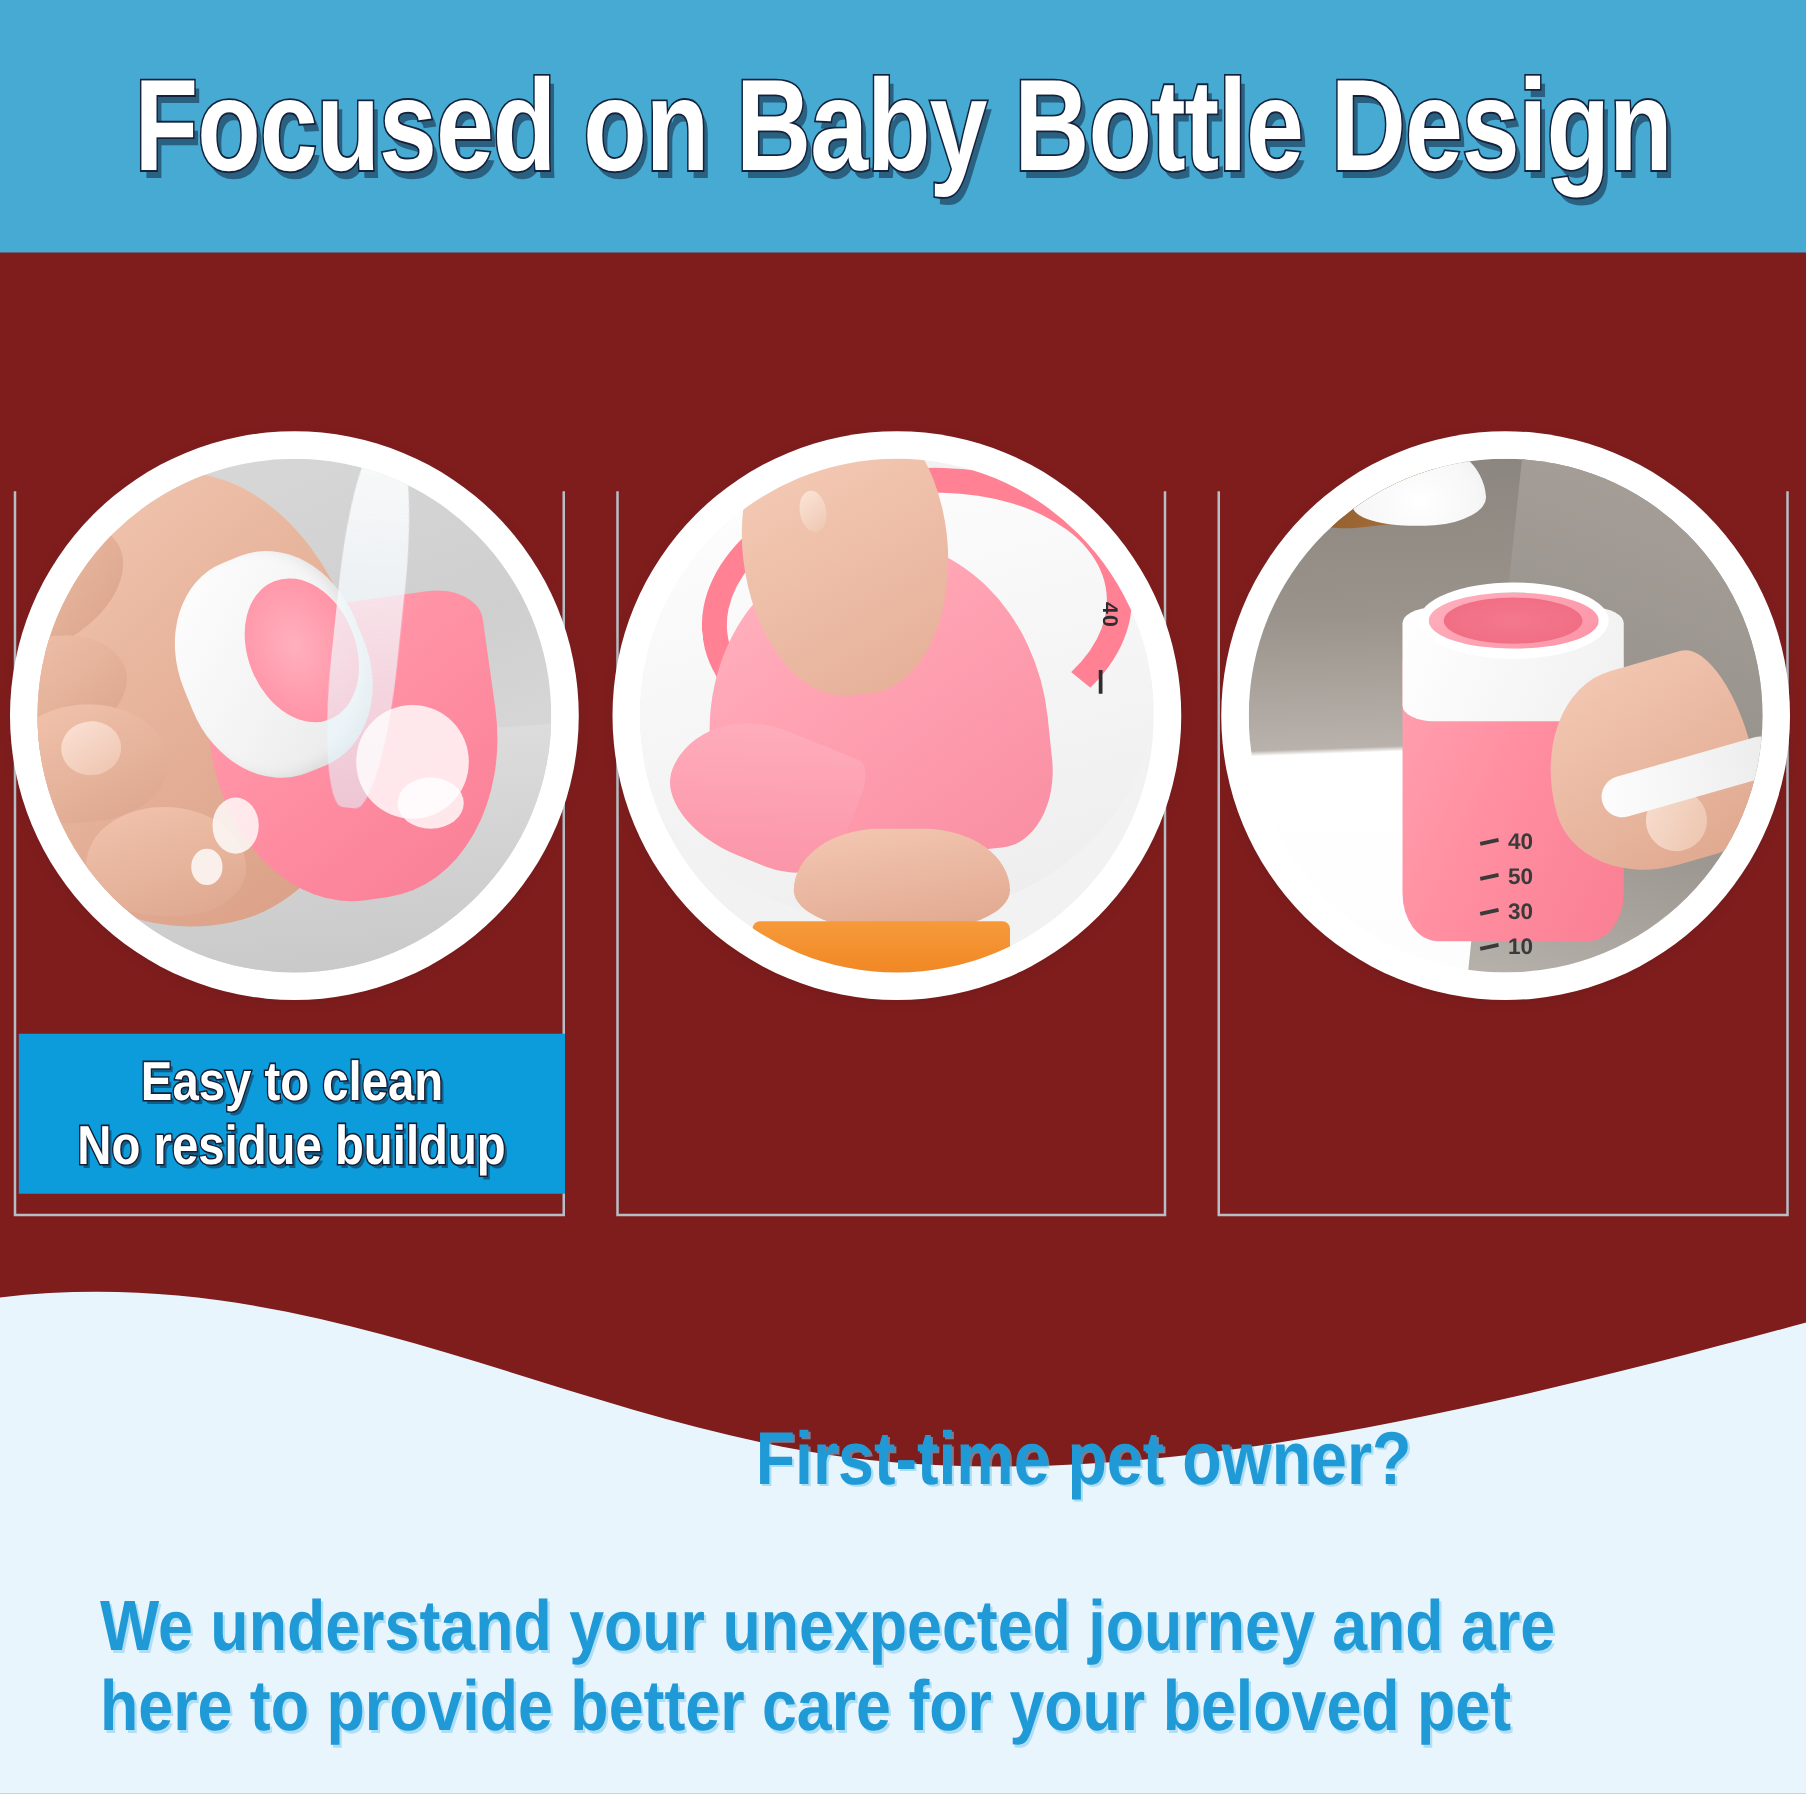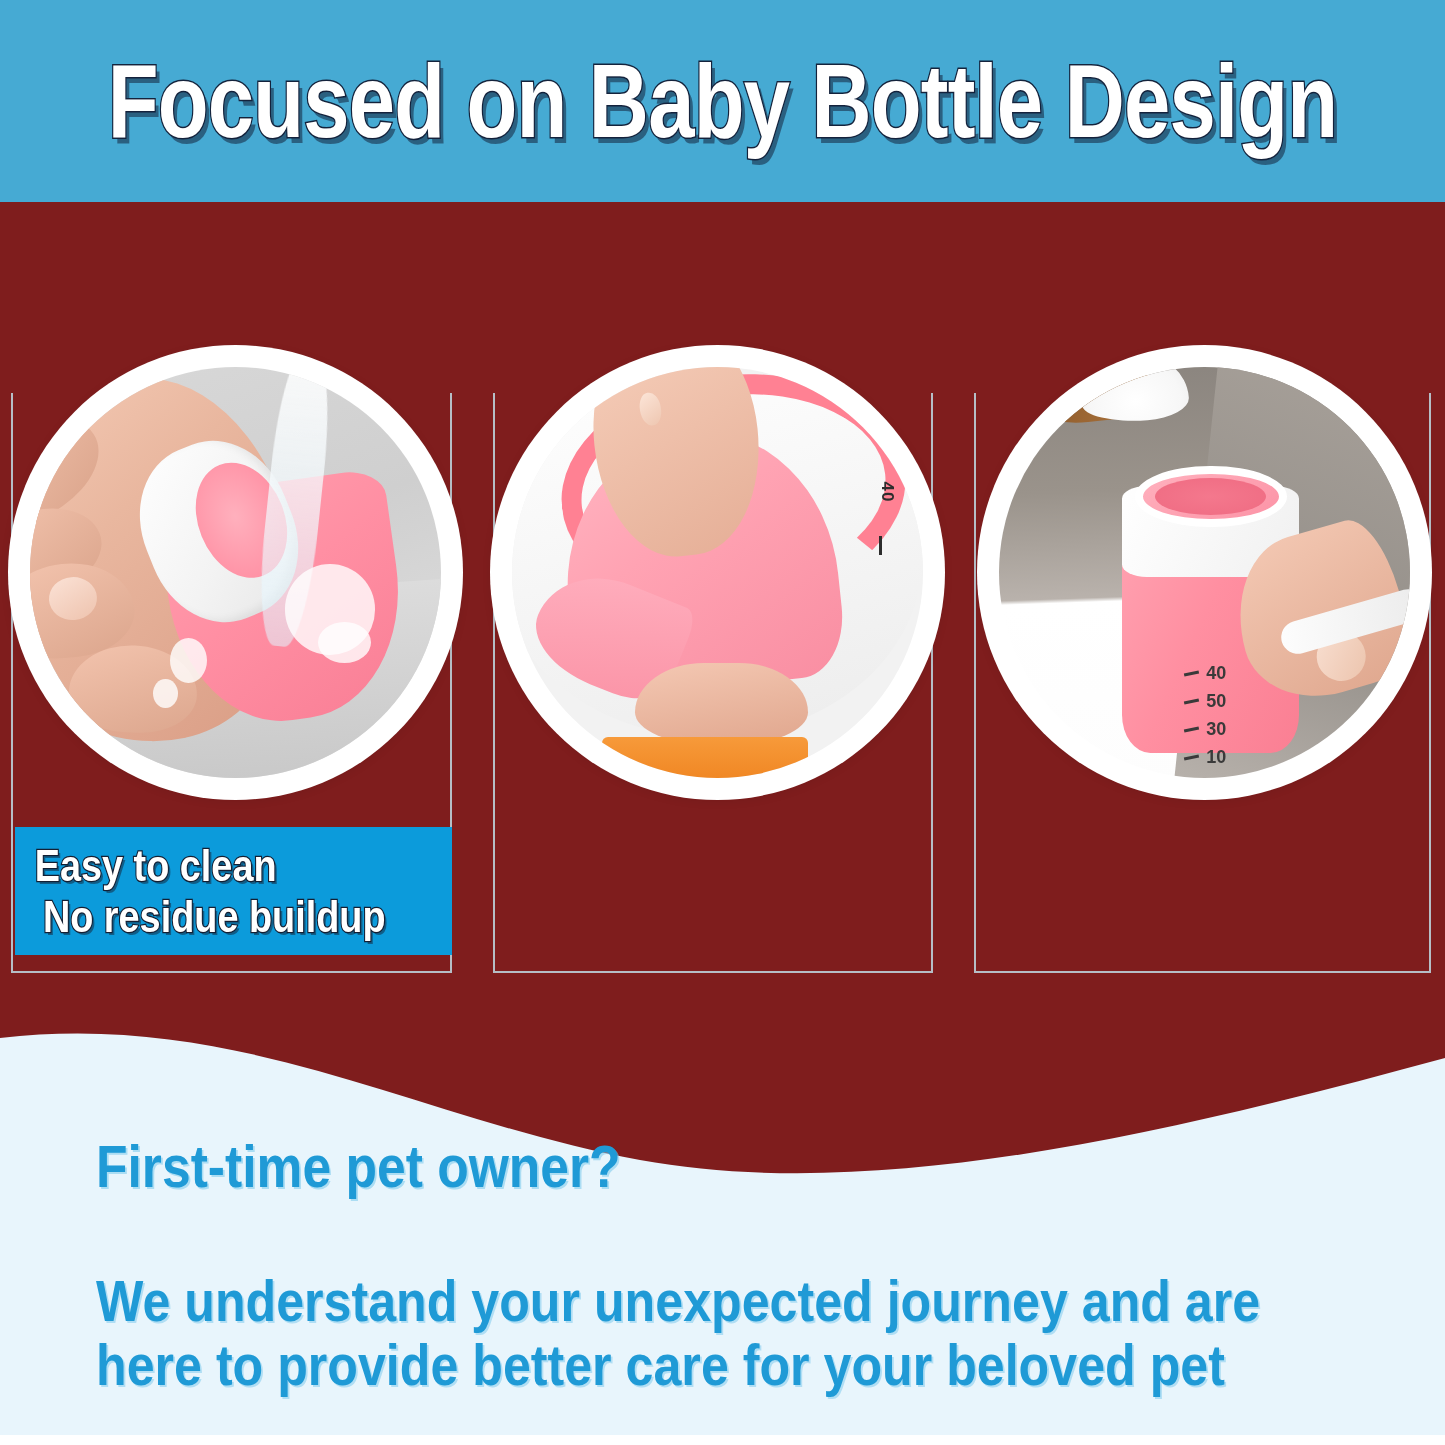--- a/index.html
+++ b/index.html
@@ -49,23 +49,24 @@
   #wave-section {
     position: absolute;
     left: 0; top: 0;
     width: 1445px;
     height: 1445px;
     pointer-events: none;
   }
 
   #bottom-text-block {
     position: absolute;
-    left: 96px;
+    left: 80px;
     top: 1135px;
     width: 1220px;
+    text-align: right;
   }
   #bottom-heading {
     font-family: "Liberation Sans Narrow", "Liberation Sans", sans-serif;
     font-weight: 700;
     font-size: 60px;
     line-height: 1.05;
     color: #1F9AD6;
     transform: scaleX(0.86);
     transform-origin: left center;
     white-space: nowrap;
@@ -375,21 +376,21 @@
   
   .caption-bar {
     position: absolute;
     left: 15px;
     top: 482px;
     width: 437px;
     height: 128px;
     background: #0C9BDB;
     display: flex;
     flex-direction: column;
-    align-items: flex-start;
+    align-items: center;
     justify-content: center;
     gap: 2px;
   }
   .caption-bar.last { left: 18px; width: 430px; }
   .caption-line {
     font-family: "Liberation Sans Narrow", "Liberation Sans", sans-serif;
     font-weight: 700;
     font-size: 44px;
     line-height: 1.12;
     color: #ffffff;

